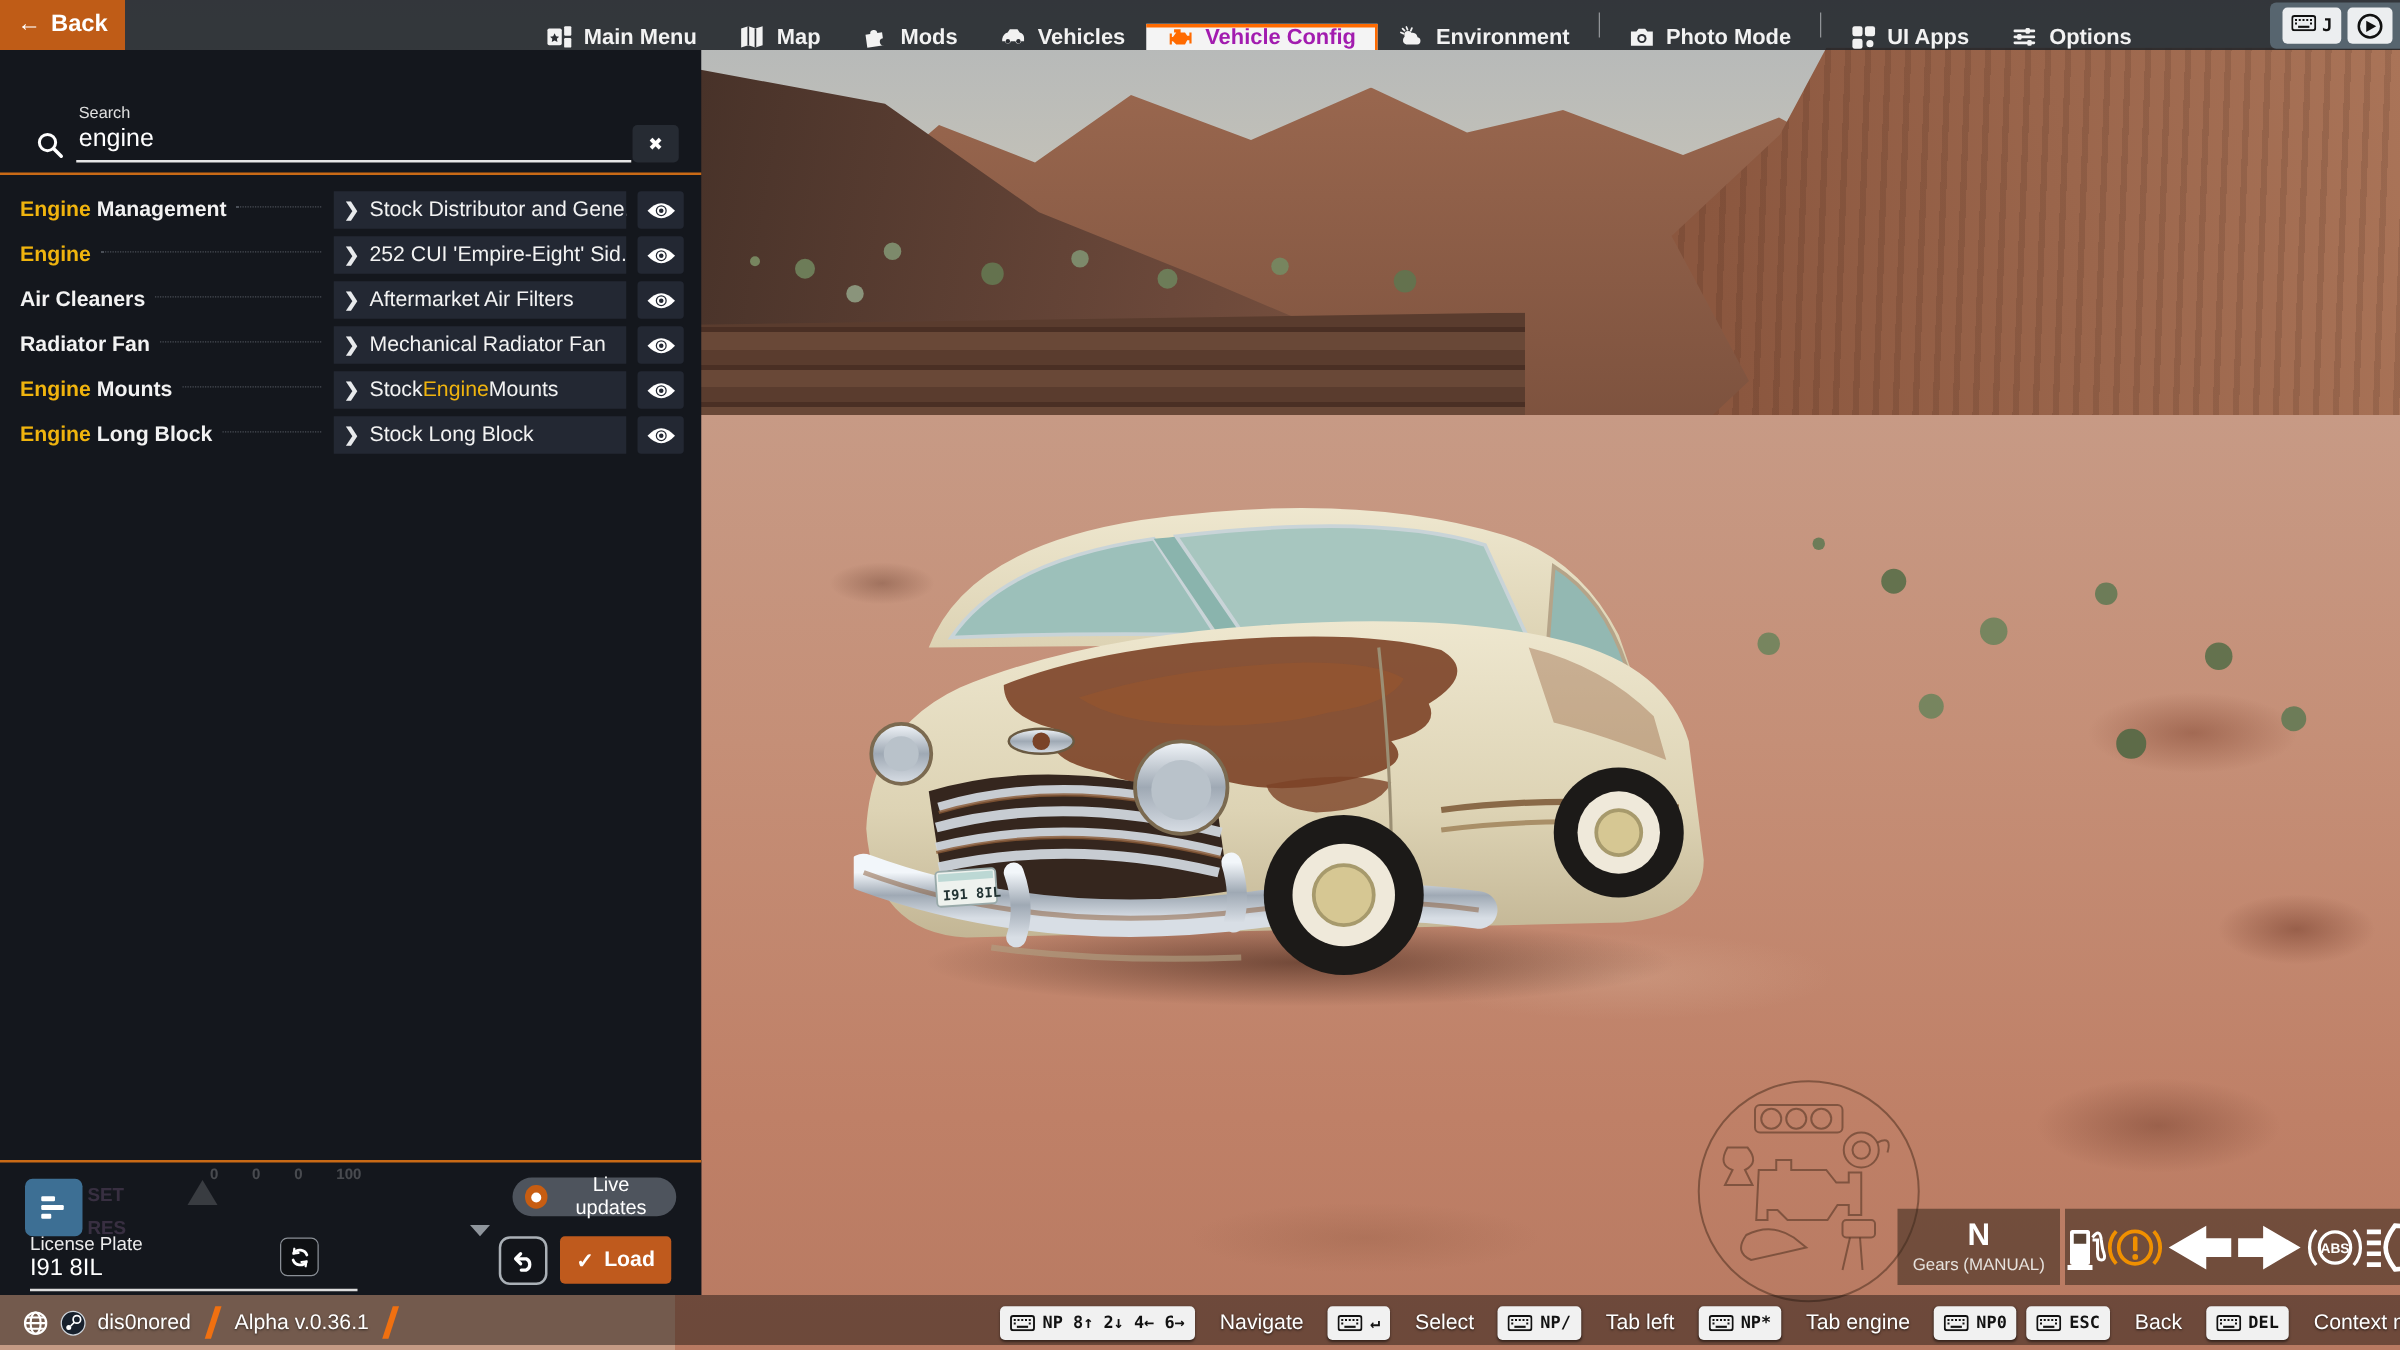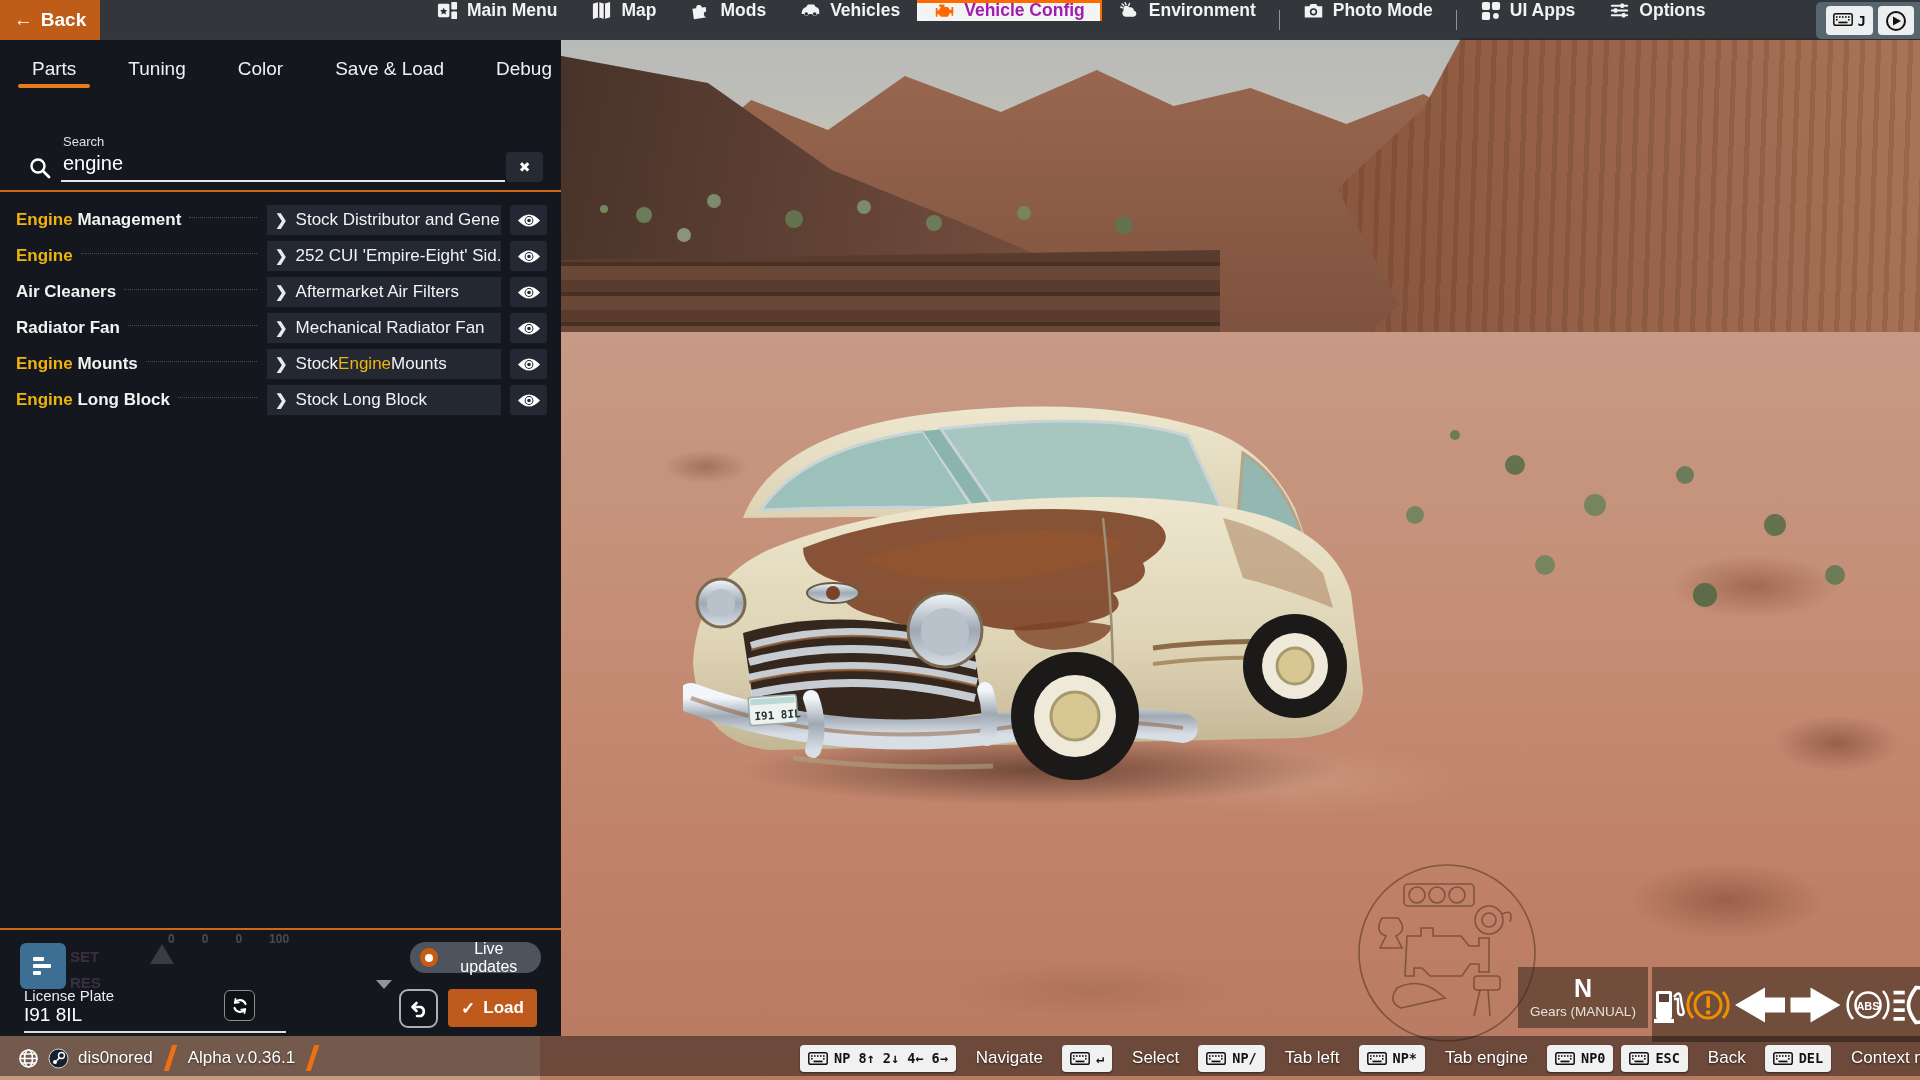--- a/index.html
+++ b/index.html
@@ -45,21 +45,21 @@
       background:radial-gradient(closest-side, rgba(50,24,14,.55), transparent); border-radius:50%; }
   #car { position:absolute; left:683px; top:398px; width:700px; height:400px; }
   #watermark { position:absolute; left:1352px; top:858px; width:190px; height:190px; opacity:.75; }
 
   
   #topbar { position:absolute; left:0; top:0; width:1920px; height:40px;
       background:rgba(33,36,41,.88); color:#f2f2f2; }
   #back-btn { position:absolute; left:0; top:0; width:100px; height:40px;
       background:#bf5c17; border:none; color:#fff; font:bold 19px "Liberation Sans",sans-serif;
       display:flex; align-items:center; justify-content:center; gap:8px; cursor:pointer; }
-  #top-menu { position:absolute; left:420px; top:0; height:40px; display:flex; align-items:flex-start; }
+  #top-menu { position:absolute; left:420px; top:0; height:40px; display:flex; align-items:flex-end; }
   .top-item { display:flex; align-items:center; gap:9px; padding:0 17px;
       font:bold 17.5px "Liberation Sans",sans-serif; color:#f2f2f2; cursor:pointer; white-space:nowrap; }
   .top-item svg { width:21px; height:21px; }
   .top-item.active { background:#f4f4f4; color:#a21caf; box-shadow:inset 0 3px 0 #ff6a00, inset -2px 0 0 #ff6a00; }
   .top-sep { width:1px; height:20px; background:rgba(220,224,228,.55); align-self:center; margin:0 6px; }
   #device-box { position:absolute; right:0; top:2px; height:37px; padding:4px 6px 4px 10px;
       background:#57656f; border-radius:5px 0 0 5px; display:flex; gap:5px; align-items:center; }
   .device-btn { background:#eceef0; border:none; border-radius:4px; height:29px;
       display:flex; align-items:center; gap:5px; padding:0 7px; color:#111;
       font:bold 14px "DejaVu Sans Mono",monospace; cursor:pointer; }
@@ -145,21 +145,21 @@
       font:bold 13px "DejaVu Sans Mono",monospace; box-shadow:0 1px 2px rgba(0,0,0,.5); }
   .na-badge .nb { background:#1d1d1d; color:#fff; padding:0 4px; display:flex; align-items:center; }
   .na-badge .na { background:#f1f1f1; color:#111; padding:0 4px; display:flex; align-items:center; }
 
   
   #gearbox { position:absolute; left:1518px; top:967px; width:130px; height:61px;
       background:rgba(52,38,28,.55); display:flex; flex-direction:column;
       align-items:center; justify-content:center; color:#fff; }
   #gear-letter { font:bold 25px "Liberation Sans",sans-serif; line-height:1; }
   #gear-label { font:13.5px "Liberation Sans",sans-serif; color:#e6e2dd; margin-top:3px; }
-  #indicators { position:absolute; left:1652px; top:967px; width:268px; height:75px;
+  #indicators { position:absolute; left:1652px; top:967px; width:268px; height:61px;
       background:rgba(52,38,28,.55); display:flex; align-items:center; justify-content:space-evenly; }
   #indicators svg { height:40px; }
 </style>
 </head>
 <body>
 
 <div id="scene">
   <div class="sky"></div>
   <div class="cliff-far"></div>
   <div class="cliff-left"></div>
@@ -385,27 +385,20 @@
     <button class="device-btn">
       <svg width="22" height="22" viewBox="0 0 22 22">
           <circle cx="11" cy="11" r="9" fill="none" stroke="#111" stroke-width="2"></circle>
           <path d="M8,6.5 L16,11 L8,15.5 Z" fill="#111"></path>
         </svg>
     </button>
   </div>
 </div>
 
 <div id="panel">
-  <div id="tabs">
-      <div class="tab active">Parts</div>
-      <div class="tab">Tuning</div>
-      <div class="tab">Color</div>
-      <div class="tab">Save &amp; Load</div>
-      <div class="tab">Debug</div>
-    </div>
 
   <div id="search-area">
     <svg id="search-icon" viewBox="0 0 24 24">
       <circle cx="10" cy="10" r="6.5" fill="none" stroke="#fff" stroke-width="2.4"></circle>
       <path d="M15,15 L21,21" stroke="#fff" stroke-width="2.8" stroke-linecap="round"></path>
     </svg>
     <div id="search-label">Search</div>
     <input id="search-input" value="engine" style="">
     <button id="search-clear">✖</button>
   </div>

